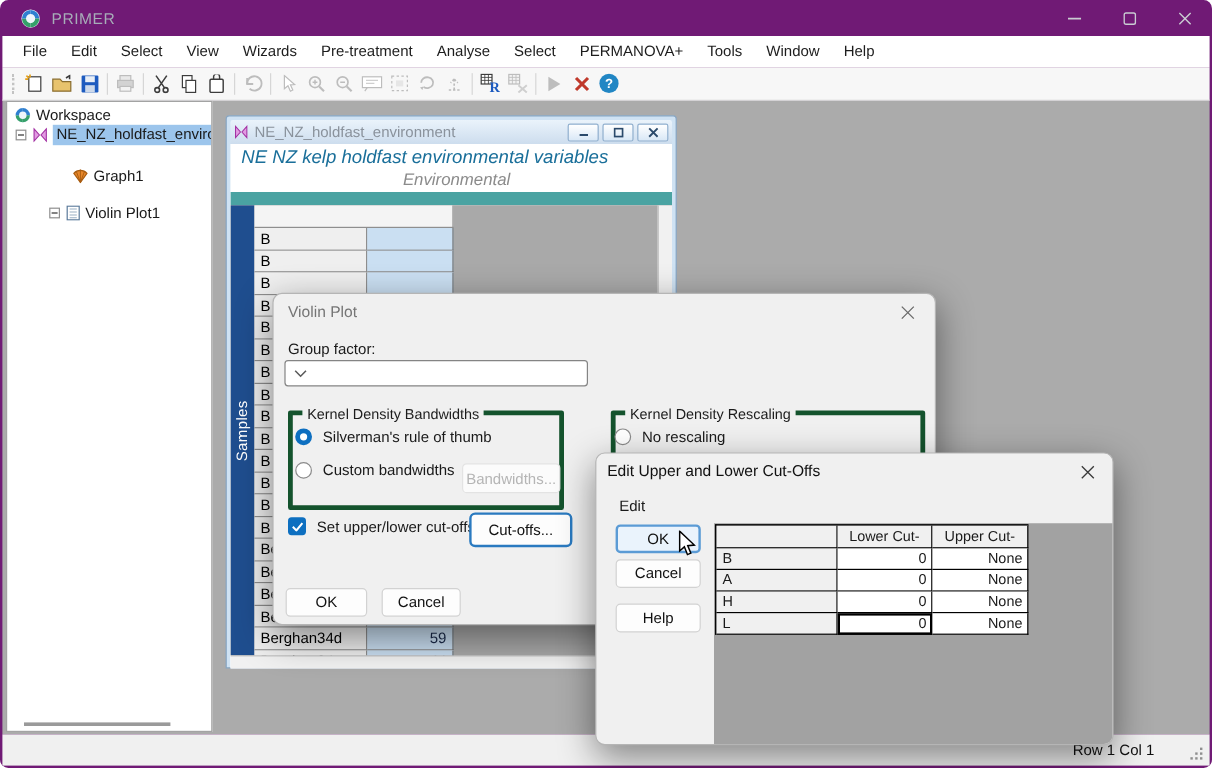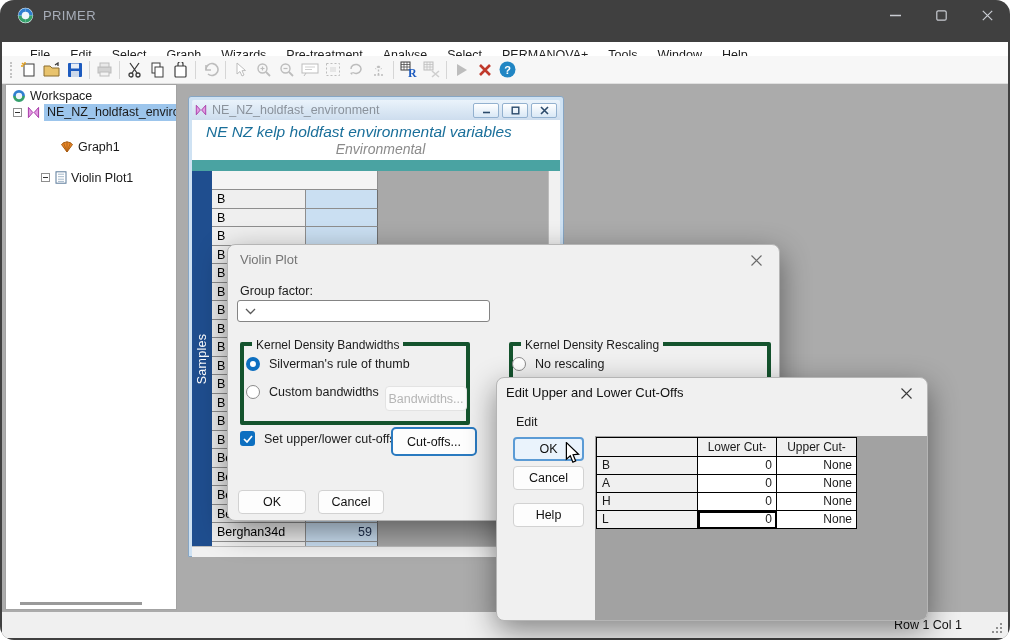--- a/index.html
+++ b/index.html
@@ -1,27 +1,27 @@
 <!DOCTYPE html>
 <html><head>
 <meta charset="utf-8">
 <style>
   * { margin:0; padding:0; box-sizing:border-box; }
   body { background:#ffffff; font-family:"Liberation Sans", sans-serif; }
-  .app { position:relative; width:1010px; height:640px; background:#404040; border-radius:14px; overflow:hidden; font-size:12.5px; color:#1a1a1a; }
+  .app { position:relative; width:1010px; height:640px; background:#701a75; border-radius:7px; overflow:hidden; font-size:12.5px; color:#1a1a1a; }
 
   
   .titlebar { position:absolute; top:0; left:0; right:0; height:30px; display:flex; align-items:center; }
   .titlebar .logo { margin-left:17px; width:17px; height:17px; }
   .titlebar .apptitle { margin-left:9px; color:#a7adb8; font-size:13px; letter-spacing:.4px; }
   .wincontrols { position:absolute; right:0; top:0; height:30px; display:flex; }
   .wbtn { width:46px; height:30px; display:flex; align-items:center; justify-content:center; }
 
   
-  .menubar { position:absolute; top:30px; left:2px; right:2px; height:26px; background:#ffffff; display:flex; align-items:center; padding-left:18px;margin-top:12px; }
+  .menubar { position:absolute; top:30px; left:2px; right:2px; height:26px; background:#ffffff; display:flex; align-items:center; padding-left:7px; }
   .menu-item { padding:4px 10px; color:#1d1d1d; font-size:12.5px; }
 
   
   .toolbar { position:absolute; top:56px; left:2px; right:2px; height:28px; background:#f7f7f7; border-bottom:1px solid #e0e0e0; display:flex; align-items:center; padding-left:4px; }
   .tgrip { width:3px; height:16px; margin:0 4px; border-left:2px dotted #c3c3c3; }
   .tbi { width:23px; height:22px; display:flex; align-items:center; justify-content:center; }
   .tsep { width:1px; height:18px; background:#d6d6d6; margin:0 3px; }
 
   
   .main { position:absolute; top:84px; left:2px; right:2px; bottom:28px; background:#ababab; }
@@ -34,21 +34,21 @@
   .tree-label { margin-left:4px; font-size:12.5px; }
   .sel-label { background:#9cc5ec; padding:1px 2px 2px 3px; flex:1; overflow:hidden; }
   .hthumb { position:absolute; bottom:4px; left:14px; width:122px; height:3px; background:#9a9a9a; }
 
   
   .docwin { position:absolute; left:186px; top:12px; width:376px; height:461px; background:#cfe2f3; border:1px solid #87a6c4; border-radius:3px 3px 0 0; padding:3px; }
   .doc-title { height:20px; display:flex; align-items:center; background:linear-gradient(#eaf3fb,#cdddee); border-radius:2px 2px 0 0; padding:0 3px; }
   .doc-title-text { margin-left:5px; color:#8a929c; font-size:12.5px; flex:1; overflow:hidden; white-space:nowrap; }
   .doc-btn { width:26px; height:15px; margin-left:3px; background:linear-gradient(#ffffff,#d9e8f6); border:1px solid #93b1cf; border-radius:2px; display:flex; align-items:center; justify-content:center; }
   .doc-body { background:#ffffff; height:437px; overflow:hidden; }
-  .doc-head1 { font-style:italic; color:#1a6f9a; font-size:15.5px; padding:3px 0 0 14px; }
+  .doc-head1 { font-style:italic; color:#1a6f9a; font-size:15.5px; padding:3px 0 0 9px; }
   .doc-head2 { font-style:italic; color:#8b8b8b; font-size:14px; padding:0 0 3px 9px;text-align:center; }
   .teal-band { height:11px; background:#4aa3a2; }
   .sheet { position:relative; background:#a9a9a9; height:375px; overflow:hidden; }
   .samples-band { position:absolute; left:0; top:0; bottom:0; width:20px; background:#1f4e8f; }
   .samples-band span { position:absolute; top:50%; left:50%; transform:translate(-50%,-50%) rotate(-90deg); color:#ffffff; font-size:12.5px; letter-spacing:.3px; }
   .colhead-strip { position:absolute; left:20px; top:0; width:166px; height:19px; background:#f4f4f4; border-bottom:1px solid #8e8e8e; border-right:1px solid #8e8e8e; }
   .rows-block { position:absolute; left:20px; top:19px; width:166px; }
   .sheet-row { display:flex; height:18.5px; }
   .cell { border-bottom:1px solid #8e8e8e; overflow:hidden; }
   .cell.rowhead { width:94px; background:#efefef; color:#000; padding:2px 0 0 5px; border-right:1px solid #8e8e8e; font-size:12.5px; }
@@ -125,21 +125,21 @@
             <path d="M0.8 0.8 L10.2 10.2 M10.2 0.8 L0.8 10.2" stroke="#c9ccd2" stroke-width="1.2"></path>
           </svg>
         </div>
     </div>
   </div>
 
   <div class="menubar">
     <span class="menu-item">File</span>
     <span class="menu-item">Edit</span>
     <span class="menu-item">Select</span>
-    <span class="menu-item">Graph</span>
+    <span class="menu-item">View</span>
     <span class="menu-item">Wizards</span>
     <span class="menu-item">Pre-treatment</span>
     <span class="menu-item">Analyse</span>
     <span class="menu-item">Select</span>
     <span class="menu-item">PERMANOVA+</span>
     <span class="menu-item">Tools</span>
     <span class="menu-item">Window</span>
     <span class="menu-item">Help</span>
   </div>
 

